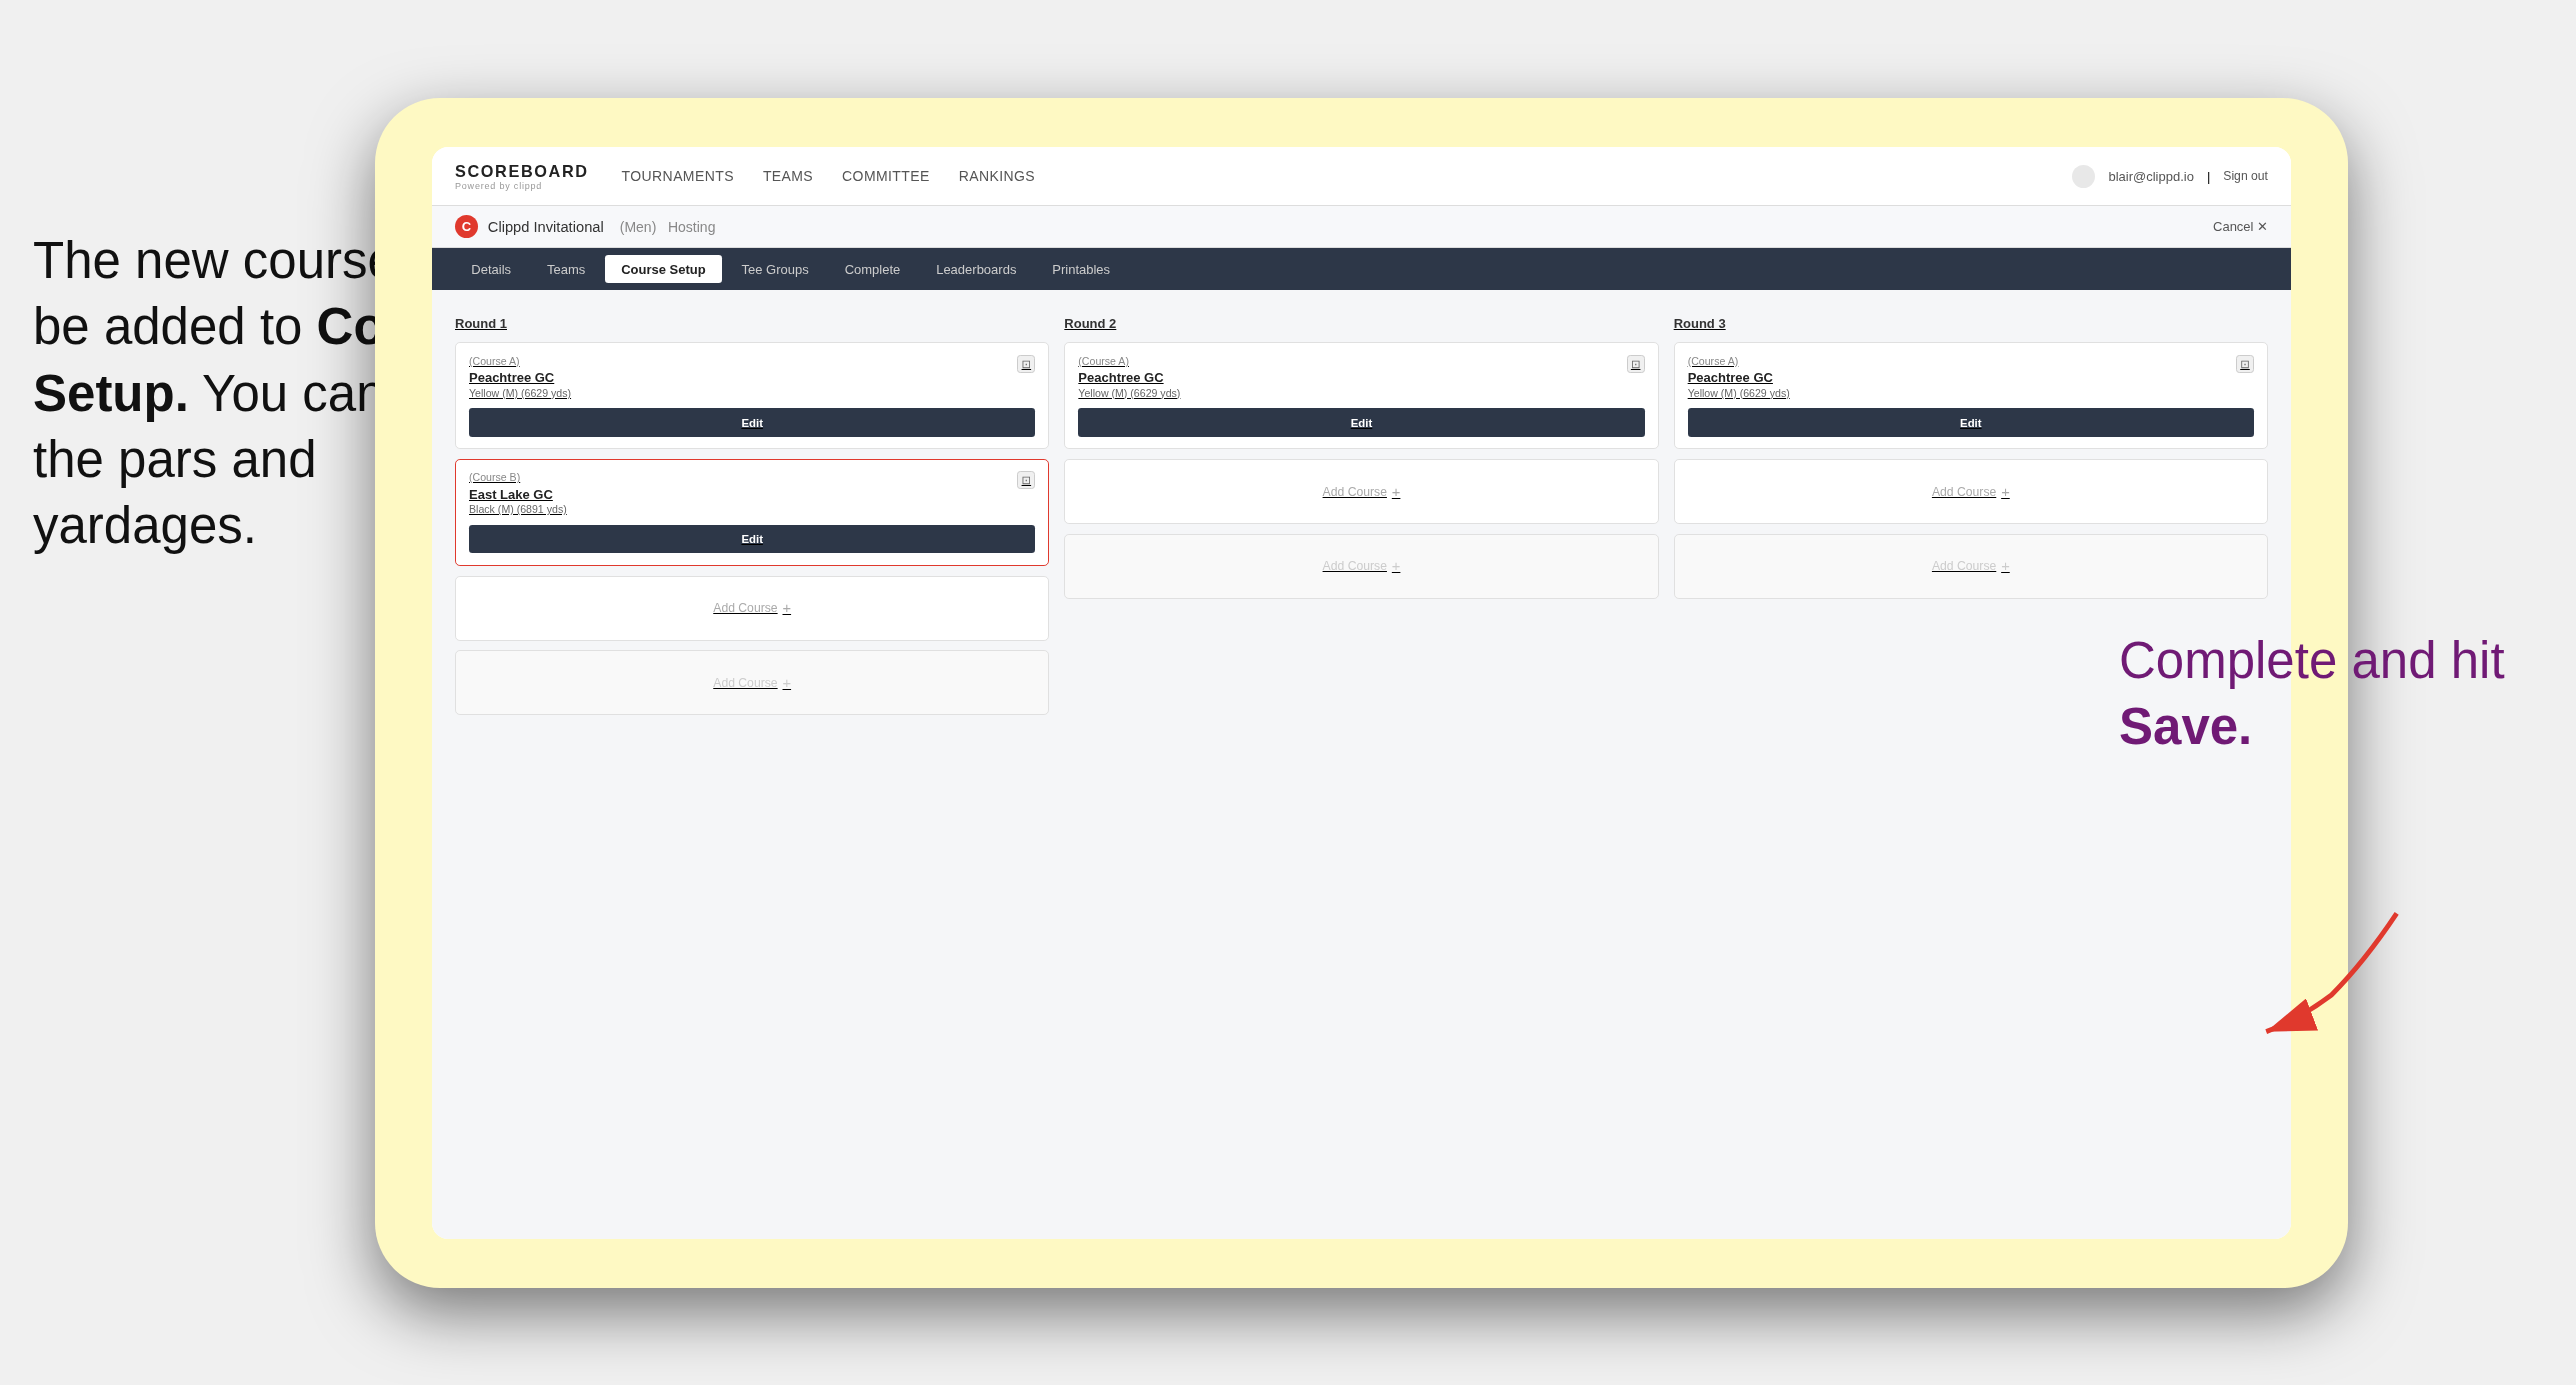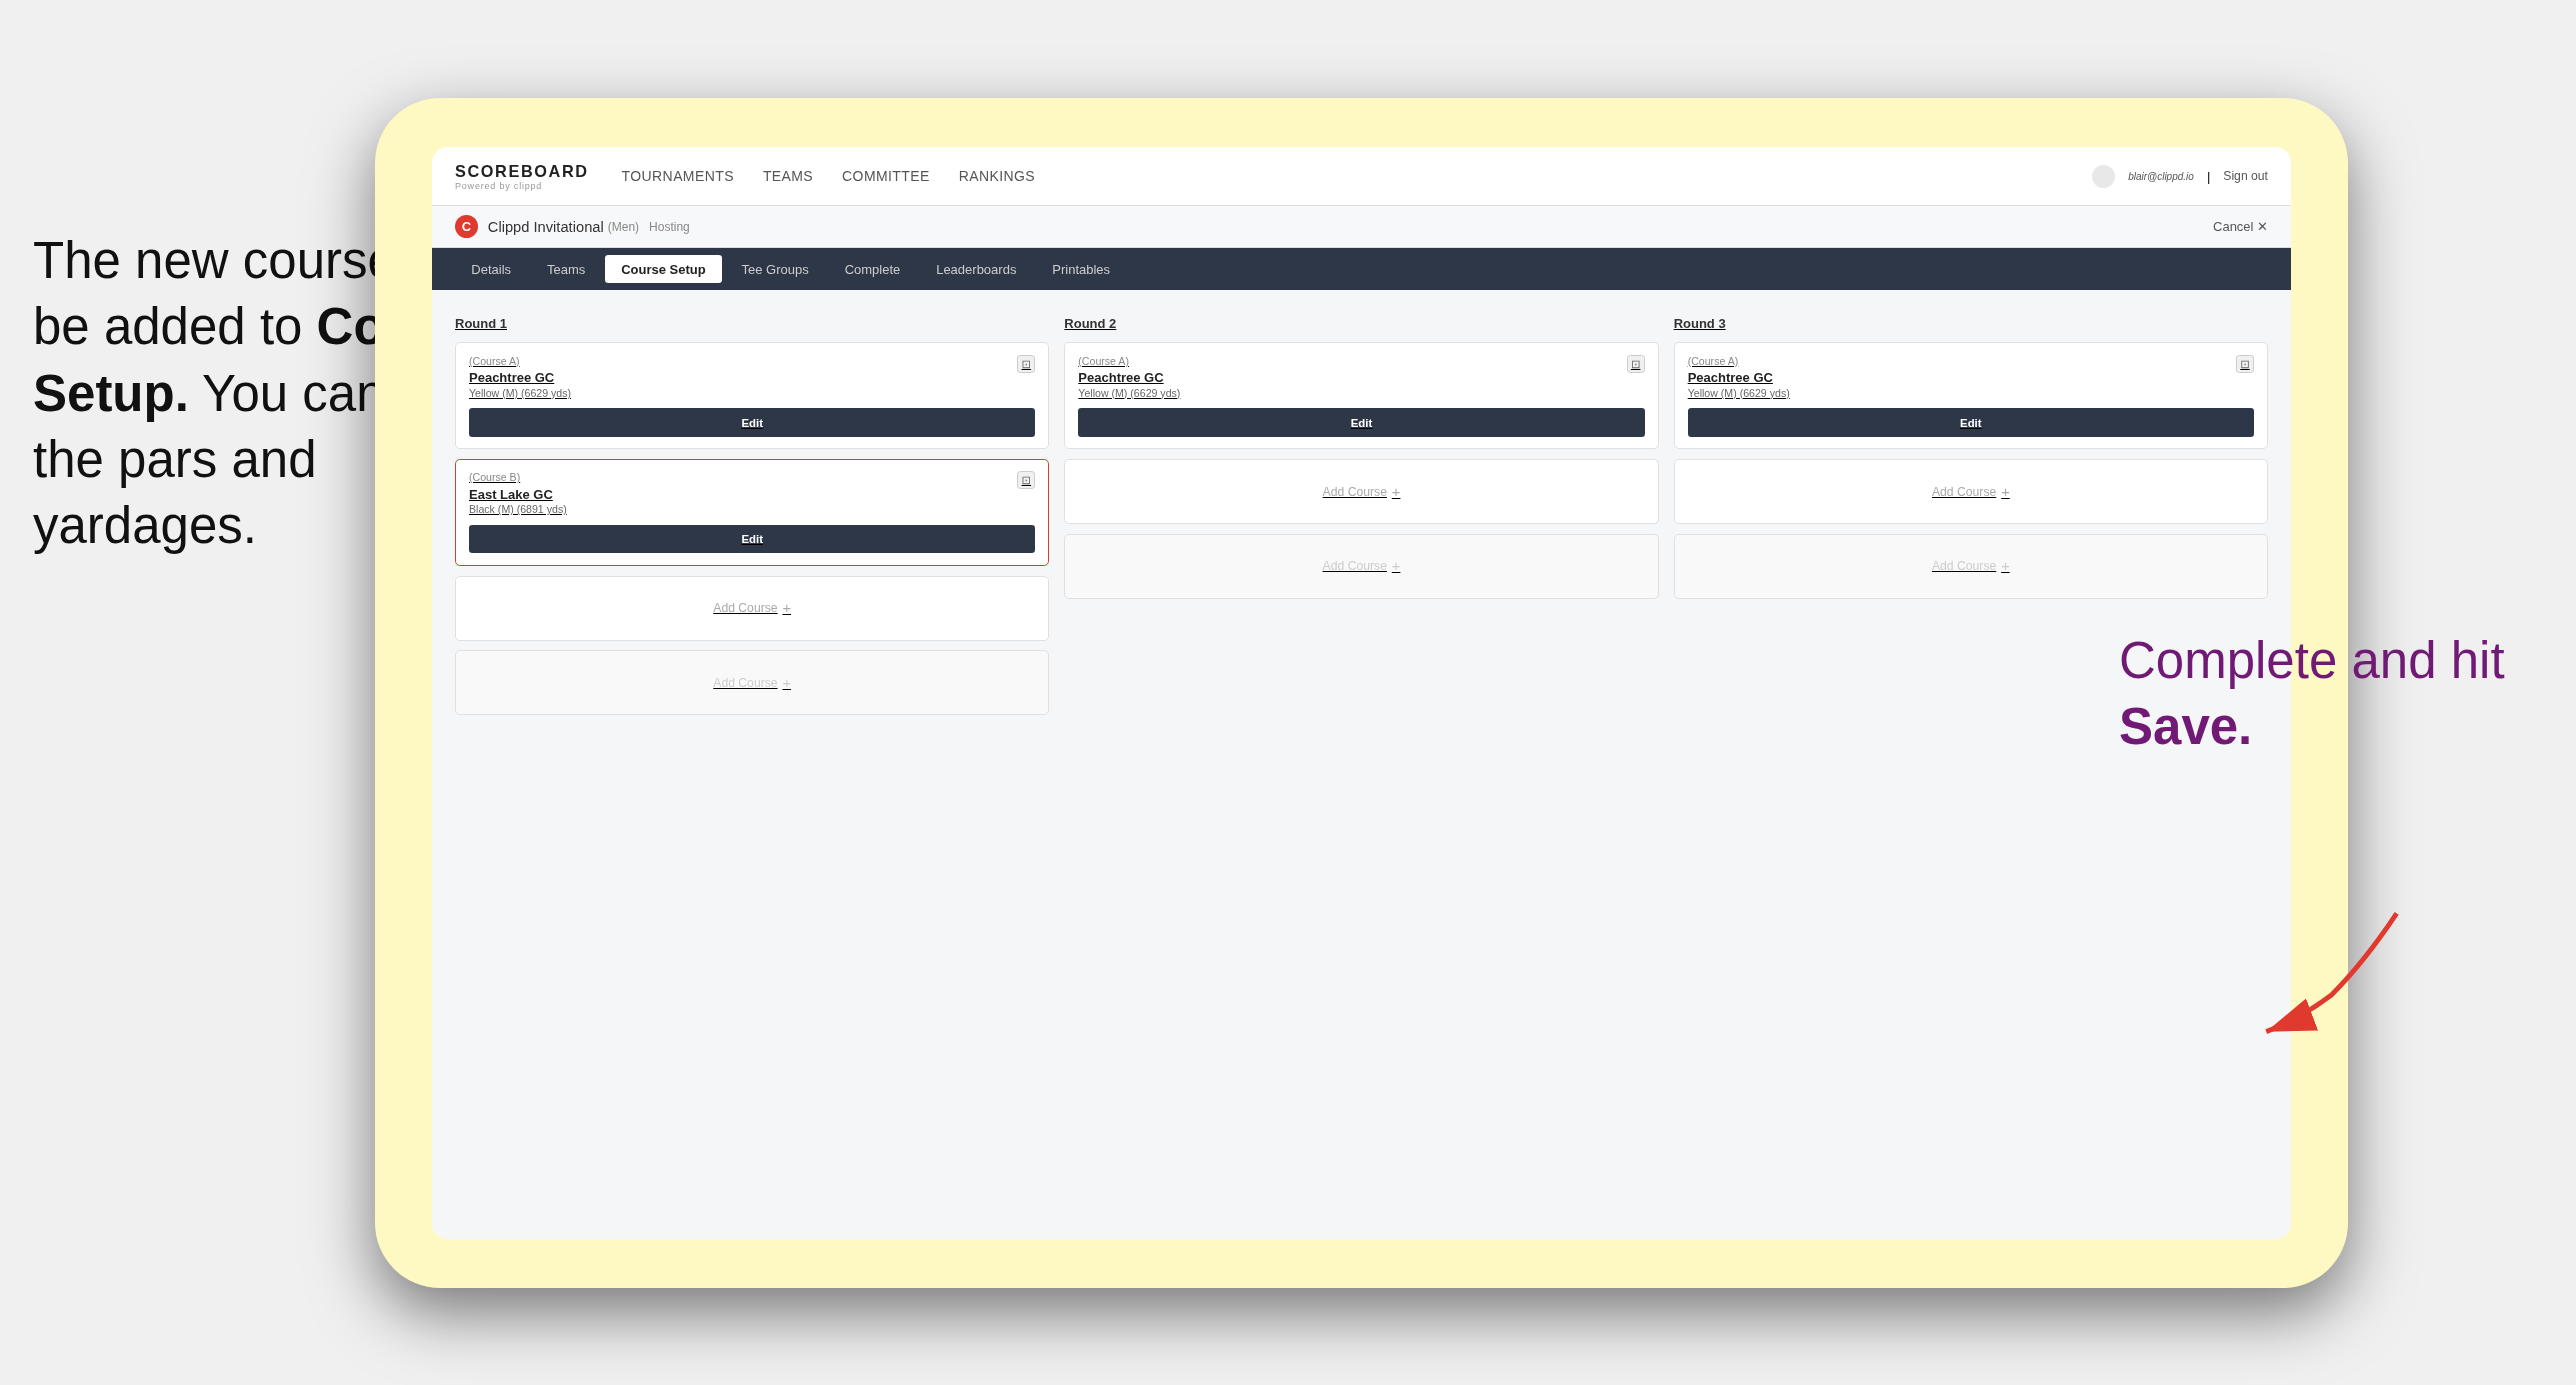--- a/index.html
+++ b/index.html
@@ -135,23 +135,22 @@
     }
 
     .user-avatar {
       width: 23px;
       height: 23px;
       background: #e8e8e8;
       border-radius: 50%;
     }
 
     .user-email {
-      font-size: 10px;
+      font-size: 13px;
       color: #555;
-      font-style: italic;
     }
 
     .sign-out {
       font-size: 12.2px;
       color: #555;
       cursor: pointer;
     }
 
     
     .tournament-bar {
@@ -178,23 +177,23 @@
       margin-right: 9.8px;
     }
 
     .tournament-name {
       font-size: 14.7px;
       color: #333;
       font-weight: 500;
     }
 
     .tournament-tag {
-      font-size: 12px;
+      font-size: 14px;
       color: #888;
-      margin-left: 4px;
+      margin-left: 16px;
     }
 
     .tournament-bar-right {
       margin-left: auto;
     }
 
     .cancel-btn {
       font-size: 13px;
       color: #555;
       cursor: pointer;

